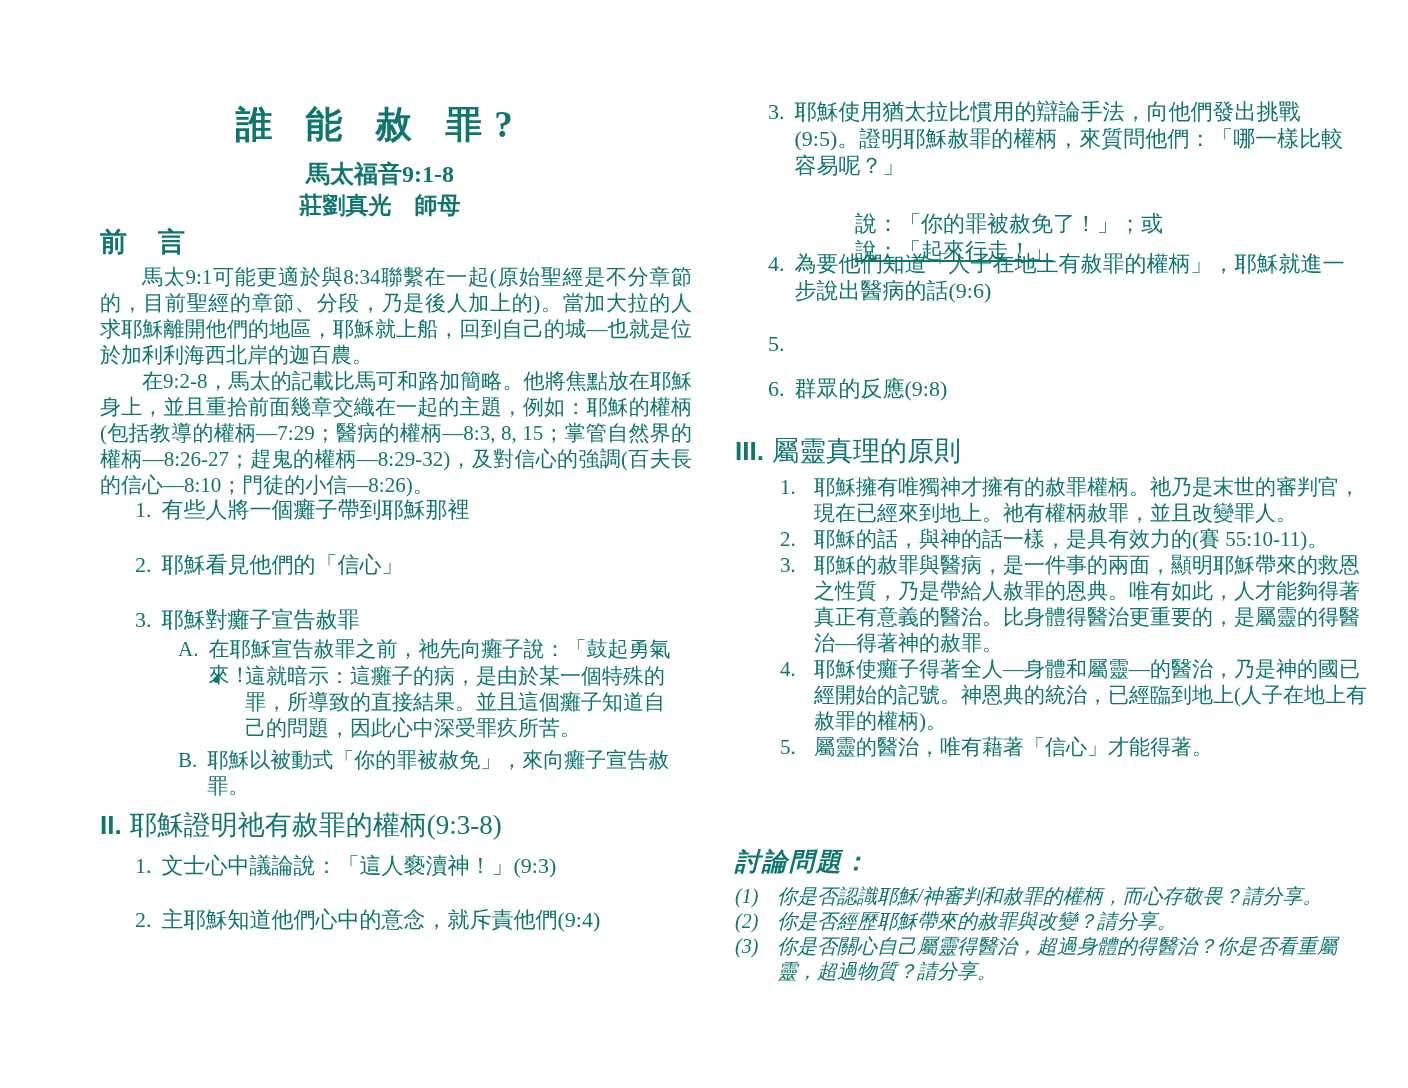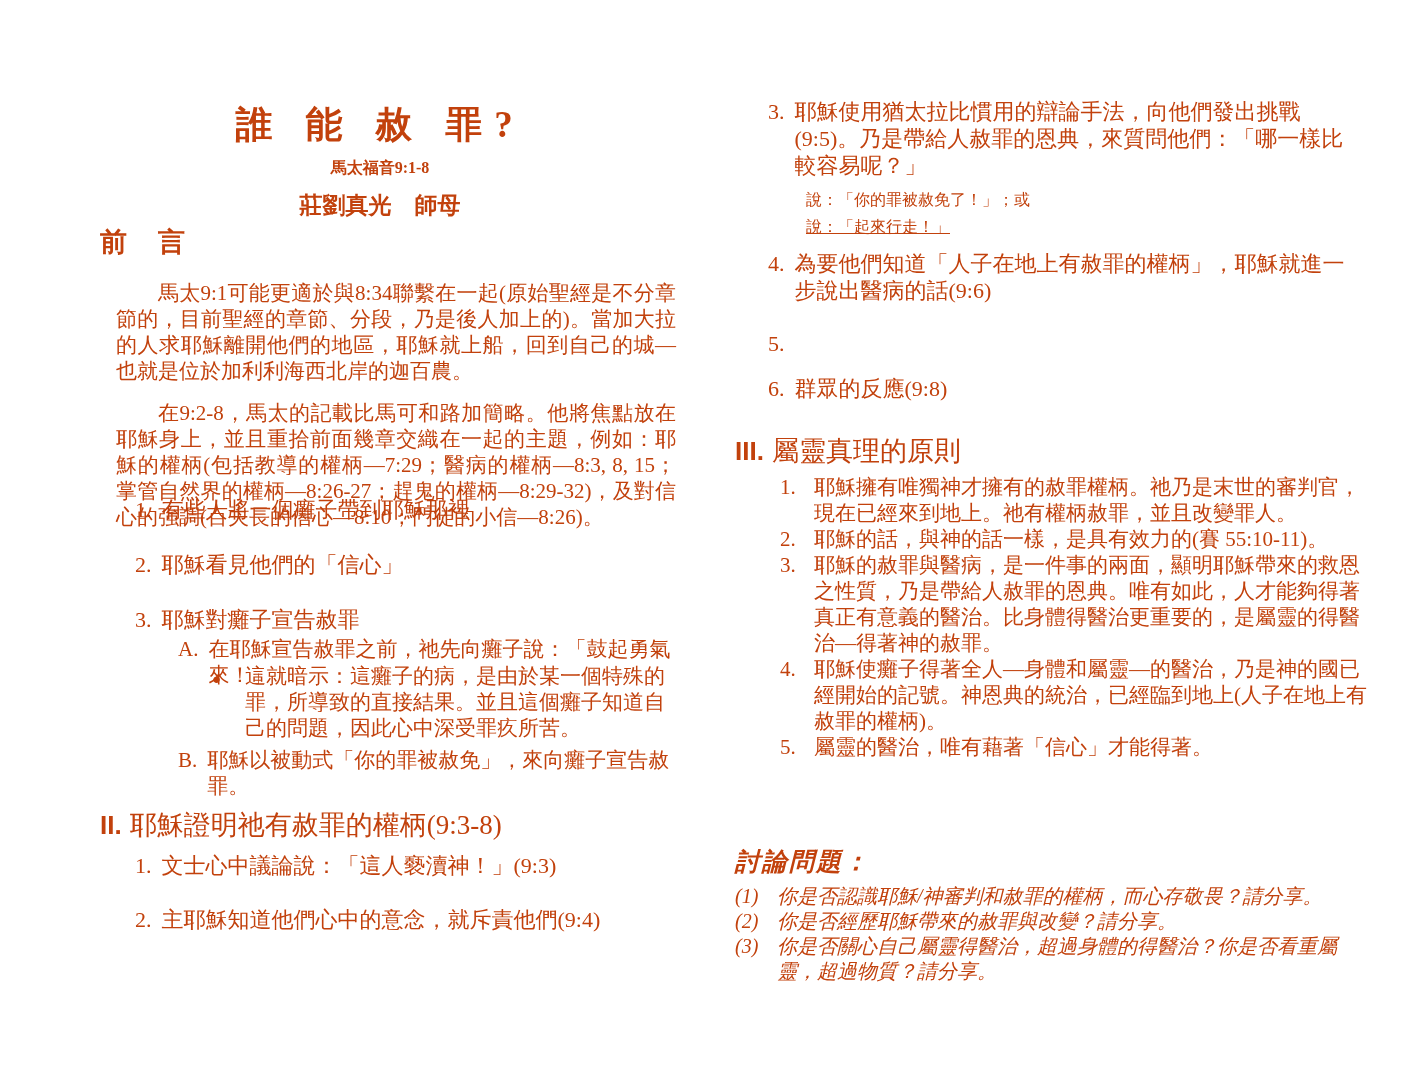--- a/index.html
+++ b/index.html
@@ -1,50 +1,50 @@
 <!DOCTYPE html>
 <html><head>
 <meta charset="utf-8">
 <style>
   html,body{margin:0;padding:0;background:#e8e8e8;}
   #page{
     position:relative;
     width:1408px;height:1088px;
     background:#ffffff;
-    color:#c2410c;
+    color:#0f766e;
     font-family:"Liberation Serif","DejaVu Serif",serif;
     overflow:hidden;
   }
   .abs{position:absolute;}
   
   .doc-title{
     left:100px;top:100px;width:560px;
     text-align:center;
     font-size:37px;font-weight:bold;
     letter-spacing:0.32em;
   }
   .doc-subtitle{
     left:100px;top:158px;width:560px;
     text-align:center;
-    font-size:16px;font-weight:bold;
+    font-size:24px;font-weight:bold;
   }
   .doc-author{
     left:100px;top:190px;width:560px;
     text-align:center;
     font-size:23px;font-weight:bold;
   }
   .preface-heading{
     left:100px;top:224px;
     font-size:27px;font-weight:bold;letter-spacing:0.45em;
   }
   .preface-body{
     left:100px;top:264px;width:592px;
     font-size:21px;line-height:26px;text-align:justify;
   }
-  .preface-body p{margin:16px;text-indent:2em;}
+  .preface-body p{margin:0;text-indent:2em;}
   .sec-heading{
     font-size:27px;line-height:30px;white-space:nowrap;
   }
   .sec-heading .roman{
     font-family:"Liberation Sans","DejaVu Sans",sans-serif;
     font-weight:bold;font-size:26px;
     padding-right:8px;
   }
   .sec1-heading{left:100px;top:450px;}
   .sec2-heading{left:100px;top:810px;}
@@ -57,21 +57,21 @@
   .l-item3{left:135px;top:606px;width:540px;}
   .l-subA{left:178px;top:636px;width:510px;font-size:21px;line-height:26px;}
   .l-bullet{left:212px;top:663px;width:470px;font-size:21px;line-height:26px;}
   .l-bullet .num{font-size:15px;padding-top:3px;padding-right:24px;}
   .l-subB{left:178px;top:747px;width:510px;font-size:21px;line-height:26px;}
   .l2-item1{left:135px;top:852px;width:545px;}
   .l2-item2{left:135px;top:906px;width:545px;}
   
   .r-item{width:635px;}
   .r-item3{left:768px;top:98px;}
-  .r-quote{left:806px;font-size:16px;line-height:27px;}
+  .r-quote{left:855px;font-size:22px;line-height:27px;margin-top:24px;}
   .r-quote1{top:186px;}
   .r-quote2{top:213px;text-decoration:underline;}
   .r-item4{left:768px;top:250px;}
   .r-item4 .txt{width:560px;}
   .r-item5{left:768px;top:330px;}
   .r-item6{left:768px;top:375px;}
   .sec3-heading{left:735px;top:436px;}
   .sec3-list{left:780px;top:474px;width:600px;}
   .sec3-list .li{margin:0;}
   .sec3-list .num{width:34px;padding-right:0;}
@@ -134,21 +134,21 @@
     <span class="num">1.</span>
     <span class="txt">文士心中議論說：「這人褻瀆神！」(9:3)</span>
   </div>
   <div class="abs li item22 l2-item2">
     <span class="num">2.</span>
     <span class="txt">主耶穌知道他們心中的意念，就斥責他們(9:4)</span>
   </div>
 
   <div class="abs li item22 r-item r-item3">
     <span class="num">3.</span>
-    <span class="txt" style="width:555px">耶穌使用猶太拉比慣用的辯論手法，向他們發出挑戰(9:5)。乃是帶給人赦罪的恩典，來質問他們：「哪一樣比較容易呢？」</span>
+    <span class="txt" style="width:555px">耶穌使用猶太拉比慣用的辯論手法，向他們發出挑戰(9:5)。證明耶穌赦罪的權柄，來質問他們：「哪一樣比較容易呢？」</span>
   </div>
   <div class="abs r-quote r-quote1">說：「你的罪被赦免了！」；或</div>
   <div class="abs r-quote r-quote2">說：「起來行走！」</div>
 
   <div class="abs li item22 r-item r-item4">
     <span class="num">4.</span>
     <span class="txt">為要他們知道「人子在地上有赦罪的權柄」，耶穌就進一步說出醫病的話(9:6)</span>
   </div>
   <div class="abs li item22 r-item r-item5">
     <span class="num">5.</span>

